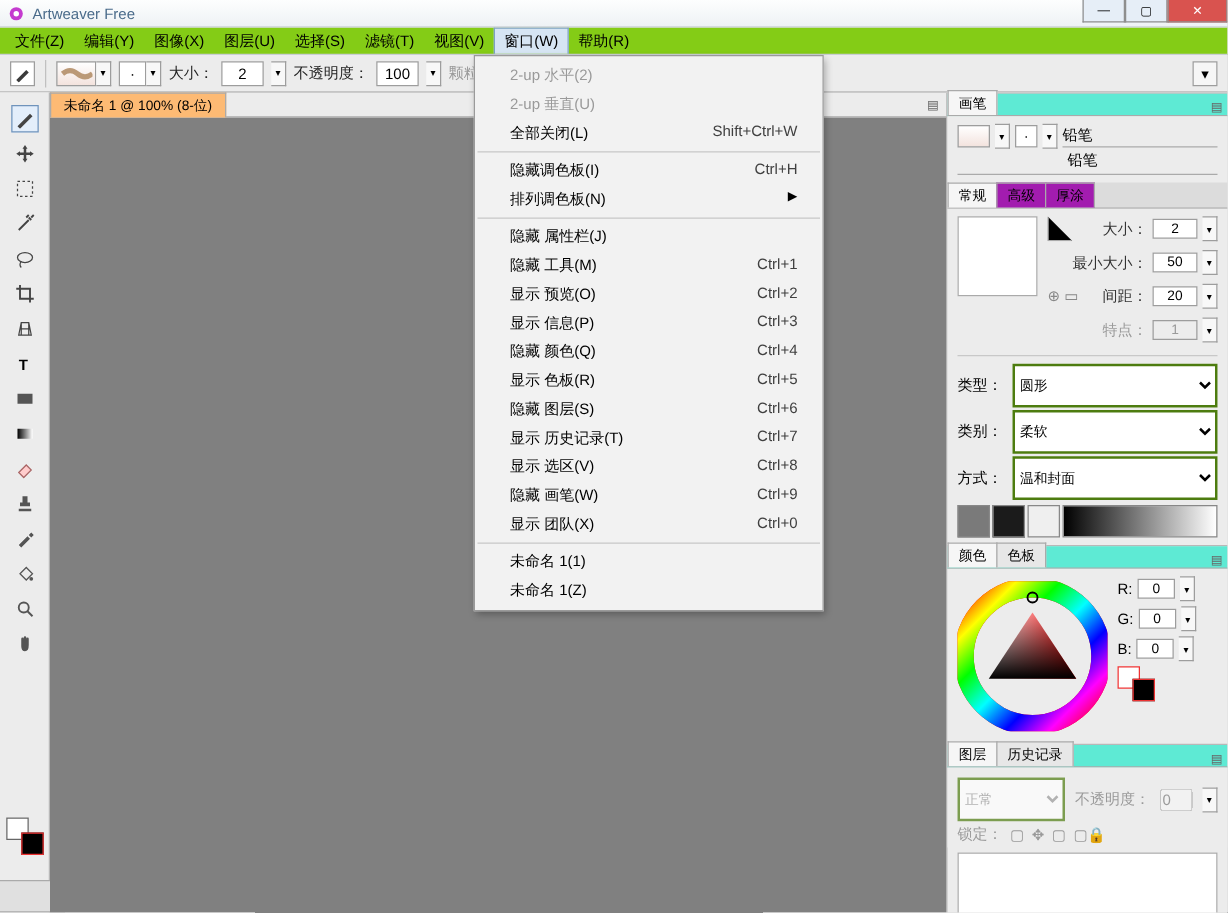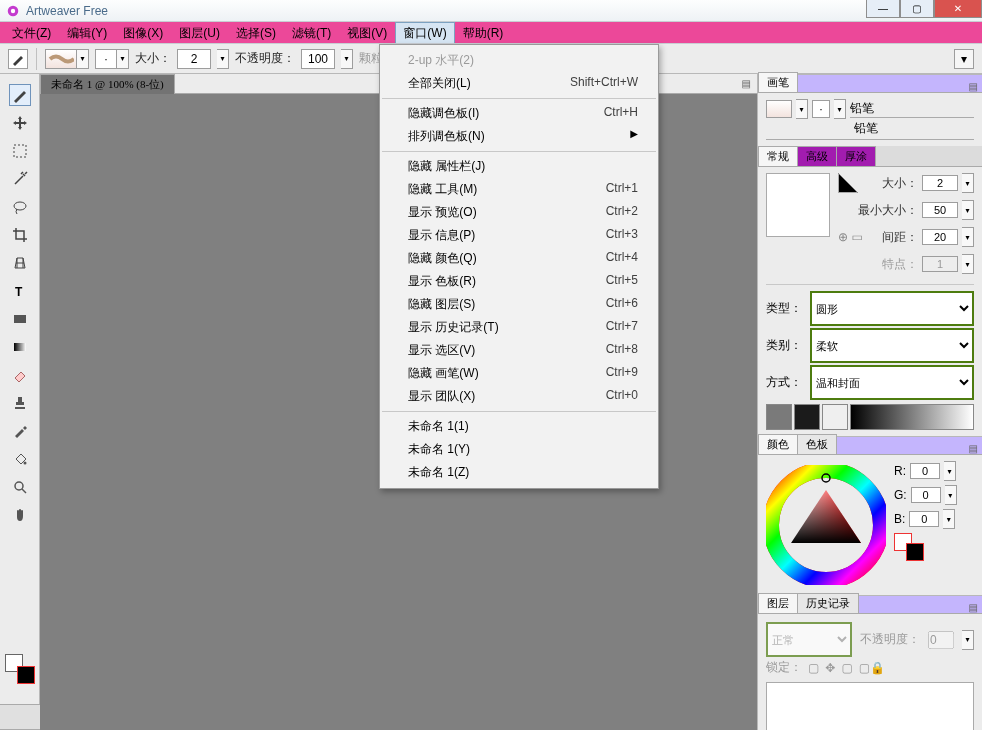--- a/index.html
+++ b/index.html
@@ -5,44 +5,44 @@
 * { box-sizing: border-box; margin: 0; padding: 0; font-family: "Microsoft YaHei", "SimSun", Arial, sans-serif; font-size: 12px; }
 html, body { width: 982px; height: 730px; overflow: hidden; background: #fff; }
 .titlebar { height: 22px; display: flex; align-items: center; background: linear-gradient(#fdfefe,#eef2f5); border-bottom: 1px solid #c9ced3; padding-left: 6px; position: relative; }
 .titlebar .logo { width: 14px; height: 14px; margin-right: 6px; }
 .titlebar .title { color: #4a6b8a; }
 .win-btns { position: absolute; right: 0; top: 0; display: flex; }
 .win-btn { width: 34px; height: 18px; border: 1px solid #8e8e8e; border-top: none; display:flex; align-items:center; justify-content:center; font-size:10px; }
 .win-min { background:#e6eef7; }
 .win-max { background:#e6eef7; }
 .win-close { background:#d9534f; color:#fff; width:48px; }
-.menubar { height: 22px; display: flex; align-items: stretch; background: #ec4899; border-bottom: 1px solid #c9ced3; padding-left:4px; }
+.menubar { height: 22px; display: flex; align-items: stretch; background: #84cc16; border-bottom: 1px solid #c9ced3; padding-left:4px; }
 .menu-item { padding: 3px 8px; cursor: default; }
 .menu-item.active { background:#d6e5f3; border:1px solid #7da2c1; border-bottom:none; padding:2px 7px 3px 7px; }
 .optionsbar { height: 30px; display:flex; align-items:center; background:#ececec; border-bottom:1px solid #b8b8b8; padding-left:8px; gap:6px; }
 .sep { width:1px; height:22px; background:#c0c0c0; margin:0 2px;}
 .tool-chip { width:20px; height:20px; border:1px solid #9d9d9d; background:#fff; display:flex; align-items:center; justify-content:center; }
 .brush-chip { width:32px; height:20px; border:1px solid #9d9d9d; background:linear-gradient(#fff,#f3e3de); display:flex; align-items:center; justify-content:center;}
 .dd { width:12px; height:20px; border:1px solid #9d9d9d; border-left:none; display:flex; align-items:center; justify-content:center; font-size:8px; background:#f8f8f8;}
 .num-field { width:34px; height:20px; border:1px solid #9d9d9d; background:#fff; text-align:center; }
 .lbl { color:#222; }
 .workspace { display:flex; height: calc(730px - 74px); }
 .toolbox { width:40px; background:#ececec; border-right:1px solid #b8b8b8; display:flex; flex-direction:column; align-items:center; padding-top:10px; gap:6px; position:relative;}
 .tbx { width:22px; height:22px; display:flex; align-items:center; justify-content:center; border:1px solid transparent;}
 .tbx.sel { background:#e3eefb; border:1px solid #6f93bb; }
 .color-swatches { margin-top:auto; margin-bottom:10px; position:relative; width:30px; height:30px;}
 .sw-back { position:absolute; width:18px; height:18px; background:#fff; border:1px solid #666; left:0; top:0;}
 .sw-front { position:absolute; width:18px; height:18px; background:#000; border:1px solid #e33; right:0; bottom:0;}
 .canvas-area { flex:1; background:#808080; position:relative; }
 .doc-tabbar { height:20px; background:#ececec; border-bottom:1px solid #aaa; display:flex; align-items:center;}
-.doc-tab { background:#737373; border:1px solid #aaa; border-bottom:none; padding:2px 10px; font-size:11px; margin-left:0;font-family:Liberation Serif, serif;}
+.doc-tab { background:#fdba74; border:1px solid #aaa; border-bottom:none; padding:2px 10px; font-size:11px; margin-left:0;}
 .rt-icon { position:absolute; right:6px; top:4px; font-size:10px; color:#666;}
 .panels { width:225px; background:#ececec; border-left:1px solid #b8b8b8; display:flex; flex-direction:column; gap:0;}
 .panel { border-top:1px solid #b8b8b8; }
-.panel-tabs { display:flex; height:18px; align-items:flex-end; border-bottom:1px solid #aaa; background:#c4b5fd;}
+.panel-tabs { display:flex; height:18px; align-items:flex-end; border-bottom:1px solid #aaa; background:#5eead4;}
 .panel-tab { padding:2px 8px; font-size:11px; background:#e7e7e7; border:1px solid #aaa; border-bottom:none; margin-right:-1px;}
 .panel-tab.active { background:#f6f6f6;}
 .panel-body { background:#ececec; padding:6px 8px; font-size:11px; }
 .brush-row { display:flex; align-items:center; gap:4px; margin-bottom:4px;}
 .brush-row input { width:36px; height:16px; border:1px solid #9d9d9d; text-align:center; font-size:11px;}
 .brush-row .rlabel { flex:1; text-align:right; color:#333;}
 .select-row { display:flex; align-items:center; gap:8px; margin:2px 0;}
 .select-row select { flex:1; height:35px; border:2px solid #4d7c0f; font-size:11px; background:#fff;}
 .tex-row { display:flex; gap:2px; margin-top:4px;}
 .tex { width:26px; height:26px; border:1px solid #888;}
@@ -406,20 +406,24 @@
       </div>
     </div>
   </div>
 </div>
 
 <div class="dropdown-menu" id="dd-root">
     <div class="dm-item disabled">
       <span>2-up 水平(2)</span>
       <span class="sc"></span>
     </div>
+    <div class="dm-item disabled">
+      <span>2-up 垂直(U)</span>
+      <span class="sc"></span>
+    </div>
     <div class="dm-item">
       <span>全部关闭(L)</span>
       <span class="sc">Shift+Ctrl+W</span>
     </div>
     <div class="dm-sep"></div>
     <div class="dm-item">
       <span>隐藏调色板(I)</span>
       <span class="sc">Ctrl+H</span>
     </div>
     <div class="dm-item">
@@ -470,20 +474,16 @@
     <div class="dm-item">
       <span>显示 团队(X)</span>
       <span class="sc">Ctrl+0</span>
     </div>
     <div class="dm-sep"></div>
     <div class="dm-item">
       <span>未命名 1(1)</span>
       <span class="sc"></span>
     </div>
     <div class="dm-item">
-      <span>未命名 1(Y)</span>
-      <span class="sc"></span>
-    </div>
-    <div class="dm-item">
       <span>未命名 1(Z)</span>
       <span class="sc"></span>
     </div>
   </div>
 
 </body></html>

